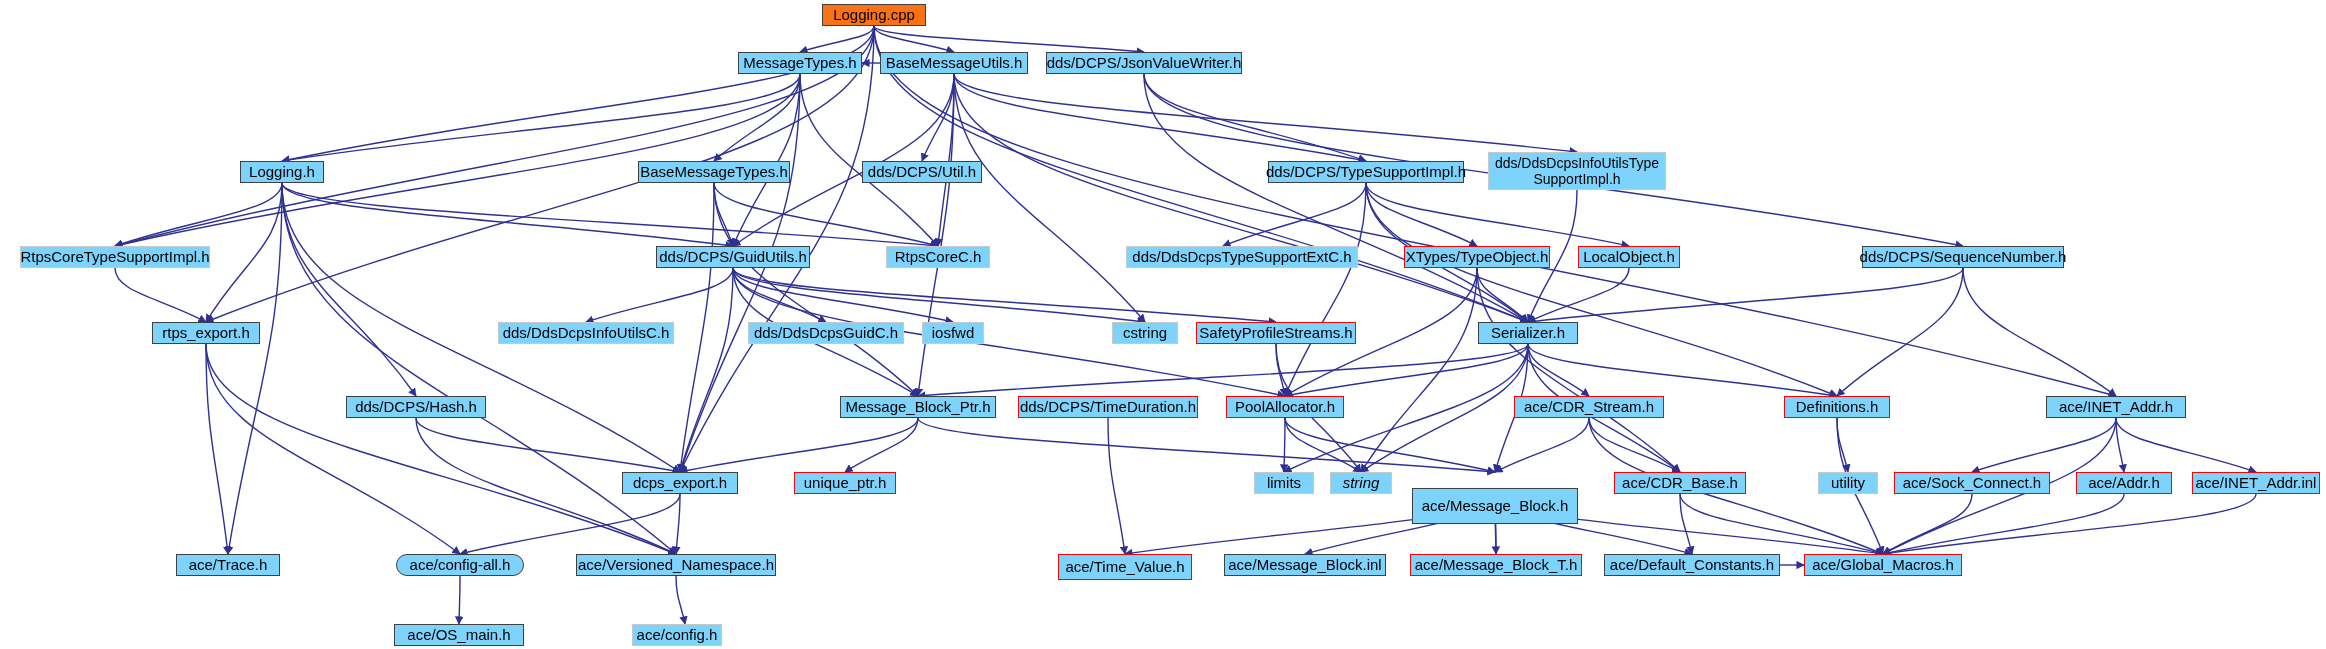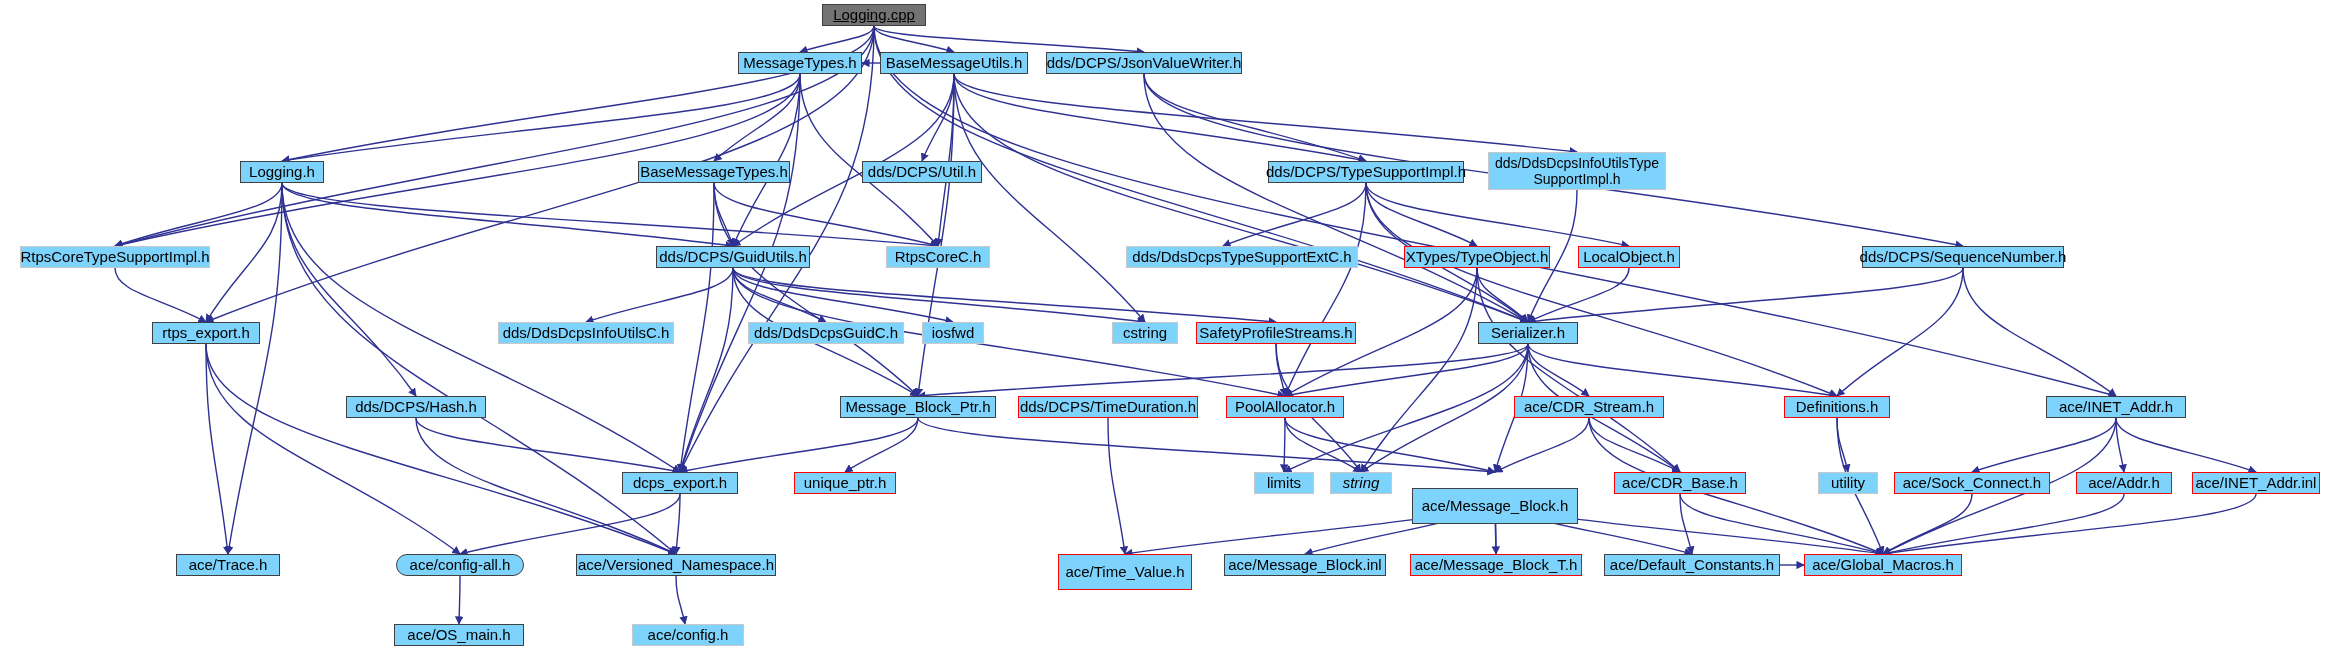--- a/index.html
+++ b/index.html
@@ -5,21 +5,21 @@
   html,body{margin:0;padding:0;background:#ffffff;}
   #graph{position:relative;width:2326px;height:649px;background:#ffffff;
          font-family:"Liberation Sans","DejaVu Sans",sans-serif;overflow:hidden;}
   #edges{position:absolute;left:0;top:0;width:2326px;height:649px;}
   .node{position:absolute;box-sizing:border-box;display:flex;align-items:center;
         justify-content:center;text-align:center;background:#7dd3fc;
         color:#000000;line-height:1.05;white-space:pre-line;}
   .n-plain{border:1px solid #c8c8c8;font-size:15px;}
   .n-bold{border:1px solid #404040;font-size:15px;}
   .n-red{border:1px solid #ff0000;font-size:15px;}
-  .n-root{border:1px solid #404040;background:#737373;font-size:15px;text-decoration:underline;}
+  .n-root{border:1px solid #404040;background:#f97316;font-size:15px;}
   .n-two{font-size:14px;line-height:1.15;}
 </style>
 </head>
 <body>
 
 <div id="graph">
   <svg id="edges" xmlns="http://www.w3.org/2000/svg" viewBox="0 0 2326 649">
     <defs>
       <marker id="arrow" viewBox="0 0 10 10" refX="9" refY="5" markerWidth="6" markerHeight="6" orient="auto-start-reverse">
         <path d="M 0 0 L 10 5 L 0 10 z" fill="#2e3192"></path>
@@ -176,21 +176,21 @@
       <div class="node n-plain" style="left: 1330px; top: 472px; width: 62px; height: 22px; font-style: italic;">string</div>
       <div class="node n-bold" style="left: 1412px; top: 472px; width: 166px; height: 36px; margin-top: 16px;">ace/Message_Block.h</div>
       <div class="node n-red" style="left: 1614px; top: 472px; width: 132px; height: 22px;">ace/CDR_Base.h</div>
       <div class="node n-plain" style="left: 1818px; top: 472px; width: 60px; height: 22px;">utility</div>
       <div class="node n-red" style="left: 1894px; top: 472px; width: 156px; height: 22px;">ace/Sock_Connect.h</div>
       <div class="node n-red" style="left: 2076px; top: 472px; width: 96px; height: 22px;">ace/Addr.h</div>
       <div class="node n-red" style="left: 2192px; top: 472px; width: 128px; height: 22px;">ace/INET_Addr.inl</div>
       <div class="node n-bold" style="left: 176px; top: 554px; width: 104px; height: 22px;">ace/Trace.h</div>
       <div class="node n-bold" style="left: 396px; top: 554px; width: 128px; height: 22px; border-radius: 11px;">ace/config-all.h</div>
       <div class="node n-bold" style="left: 576px; top: 554px; width: 200px; height: 22px;">ace/Versioned_Namespace.h</div>
-      <div class="node n-red" style="left: 1058px; top: 554px; width: 134px; height: 36px;">ace/Time_Value.h</div>
+      <div class="node n-red" style="left: 1058px; top: 554px; width: 134px; height: 26px;">ace/Time_Value.h</div>
       <div class="node n-bold" style="left: 1224px; top: 554px; width: 162px; height: 22px;">ace/Message_Block.inl</div>
       <div class="node n-red" style="left: 1410px; top: 554px; width: 172px; height: 22px;">ace/Message_Block_T.h</div>
       <div class="node n-bold" style="left: 1604px; top: 554px; width: 176px; height: 22px;">ace/Default_Constants.h</div>
       <div class="node n-red" style="left: 1804px; top: 554px; width: 158px; height: 22px;">ace/Global_Macros.h</div>
       <div class="node n-bold" style="left: 394px; top: 624px; width: 130px; height: 22px;">ace/OS_main.h</div>
-      <div class="node n-plain" style="left: 632px; top: 624px; width: 112px; height: 22px;">ace/config.h</div>
+      <div class="node n-plain" style="left: 632px; top: 624px; width: 90px; height: 22px;">ace/config.h</div>
     </div>
 </div>
 
 </body></html>

